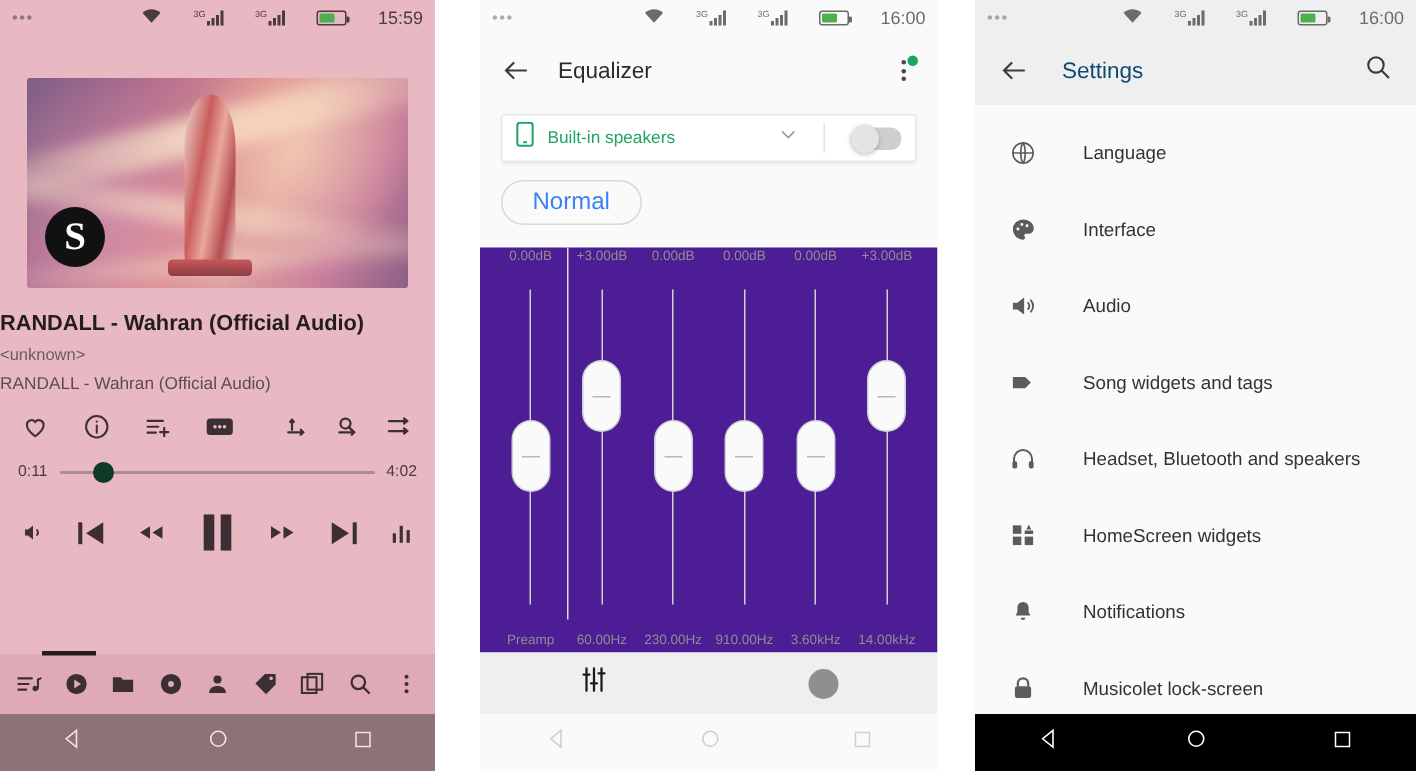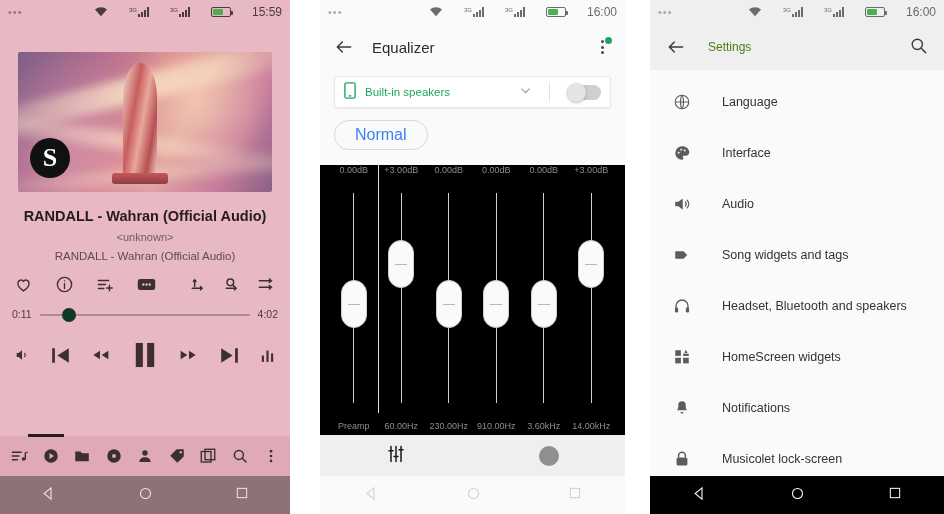--- a/index.html
+++ b/index.html
@@ -73,21 +73,21 @@
     transform: translateX(-50%);
     background: linear-gradient(180deg,#c6585a,#8e3d45);
     border-radius: 3px; filter: blur(.5px);
   }
   .art .logo {
     position:absolute; left:12px; bottom:14px; width:40px; height:40px;
     border-radius:50%; background:#111; color:#fff;
     display:flex; align-items:center; justify-content:center;
     font-size:26px; font-weight:bold; font-family:"Liberation Serif",serif;
   }
-  .meta { padding: 16px 0 0; text-align:center; }
+  .meta { padding: 16px 0 0; }
   .title { font-size: 14.5px; font-weight: bold; color:#241c20; }
   .subtitle { font-size: 11px; color:#6d5a61; margin-top:7px; }
   .album { font-size: 11.5px; color:#5d4b52; margin-top:7px; }
 
   .act-row { display:flex; align-items:center; padding: 12px 14px 0; }
   .act-row .left { display:flex; gap:22px; align-items:center; }
   .act-row .right { margin-left:auto; display:flex; gap:14px; align-items:center; }
   .ic { color:#3b2f33; display:inline-flex; align-items:center; justify-content:center; }
 
   .seek { display:flex; align-items:flex-start; padding: 14px 12px 0; gap:8px; }
@@ -131,21 +131,21 @@
   .device .divider { width:1px; height:20px; background:#e4e4e4; margin:0 8px; }
   .toggle { width:34px; height:15px; border-radius:8px; background:#cfcfcf; position:relative;}
   .toggle i { position:absolute; left:0; top:-2px; width:19px; height:19px;
               border-radius:50%; background:#e4e4e4; box-shadow:0 1px 3px rgba(0,0,0,.25);}
 
   .preset-row { padding: 12px 14px 0; }
   .chip { display:inline-flex; align-items:center; justify-content:center;
           height:30px; padding: 0 20px; border:1px solid #d8d8d8;
           border-radius:16px; font-size:16px; color:#3b82f6; background:#fafafa;}
 
-  .eqbody { position:absolute; left:0; right:0; top:165px; bottom:79px; background:#000000;}
+  .eqbody { position:absolute; left:0; right:0; top:165px; bottom:79px; background:#4c1d95;}
   .eq-db { display:flex; padding: 0 10px; }
   .eq-db span { flex:1; text-align:center; font-size:9px; color:#8e8e8e; }
   .eq-sliders { position:absolute; left:10px; right:10px; top:22px; bottom:26px; display:flex; }
   .sl { flex:1; position:relative; display:flex; justify-content:center;}
   .sl .rail { position:absolute; top:6px; bottom:6px; width:1px; background:#cfcfcf;}
   .sl .knob { position:absolute; width:26px; height:48px; border-radius:14px;
               border:1px solid #cfcfcf; background:#fafafa;
               display:flex; align-items:center; justify-content:center;}
   .sl .knob::after { content:''; width:12px; height:1px; background:#b8b8b8;}
   .sep { position:absolute; left:0; top:-22px; bottom:-4px; width:1px; background:#dcdcdc;}
@@ -154,21 +154,21 @@
 
   .eq-actions { position:absolute; left:0; right:0; bottom:38px; height:41px;
                 background:#efefef; display:flex; align-items:center; }
   .eq-actions .a1 { margin-left:66px; }
   .eq-actions .a2 { margin-left:auto; margin-right:66px; width:20px; height:20px;
                     border-radius:50%; background:#8f8f8f;}
 
   
   .set-appbar { height: 46px; display:flex; align-items:center; padding:0 16px; gap:22px;
                 background:#efefef; }
-  .set-appbar .ttl { font-size:12px; color:#4d7c0f; }
+  .set-appbar .ttl { font-size:15px; color:#0c4a6e; }
   .set-appbar .sp { margin-left:auto; }
   .set-list { background:#fafafa; padding-top: 6px; }
   .set-item { display:flex; align-items:center; height:51px; padding: 0 22px; gap:30px; }
   .set-item .lbl { font-size:12.5px; color:#333; }
   .set-item .si { color:#5c5c5c; display:inline-flex; width:20px; justify-content:center;}
 </style>
 </head>
 <body>
 
 <div class="screens">

